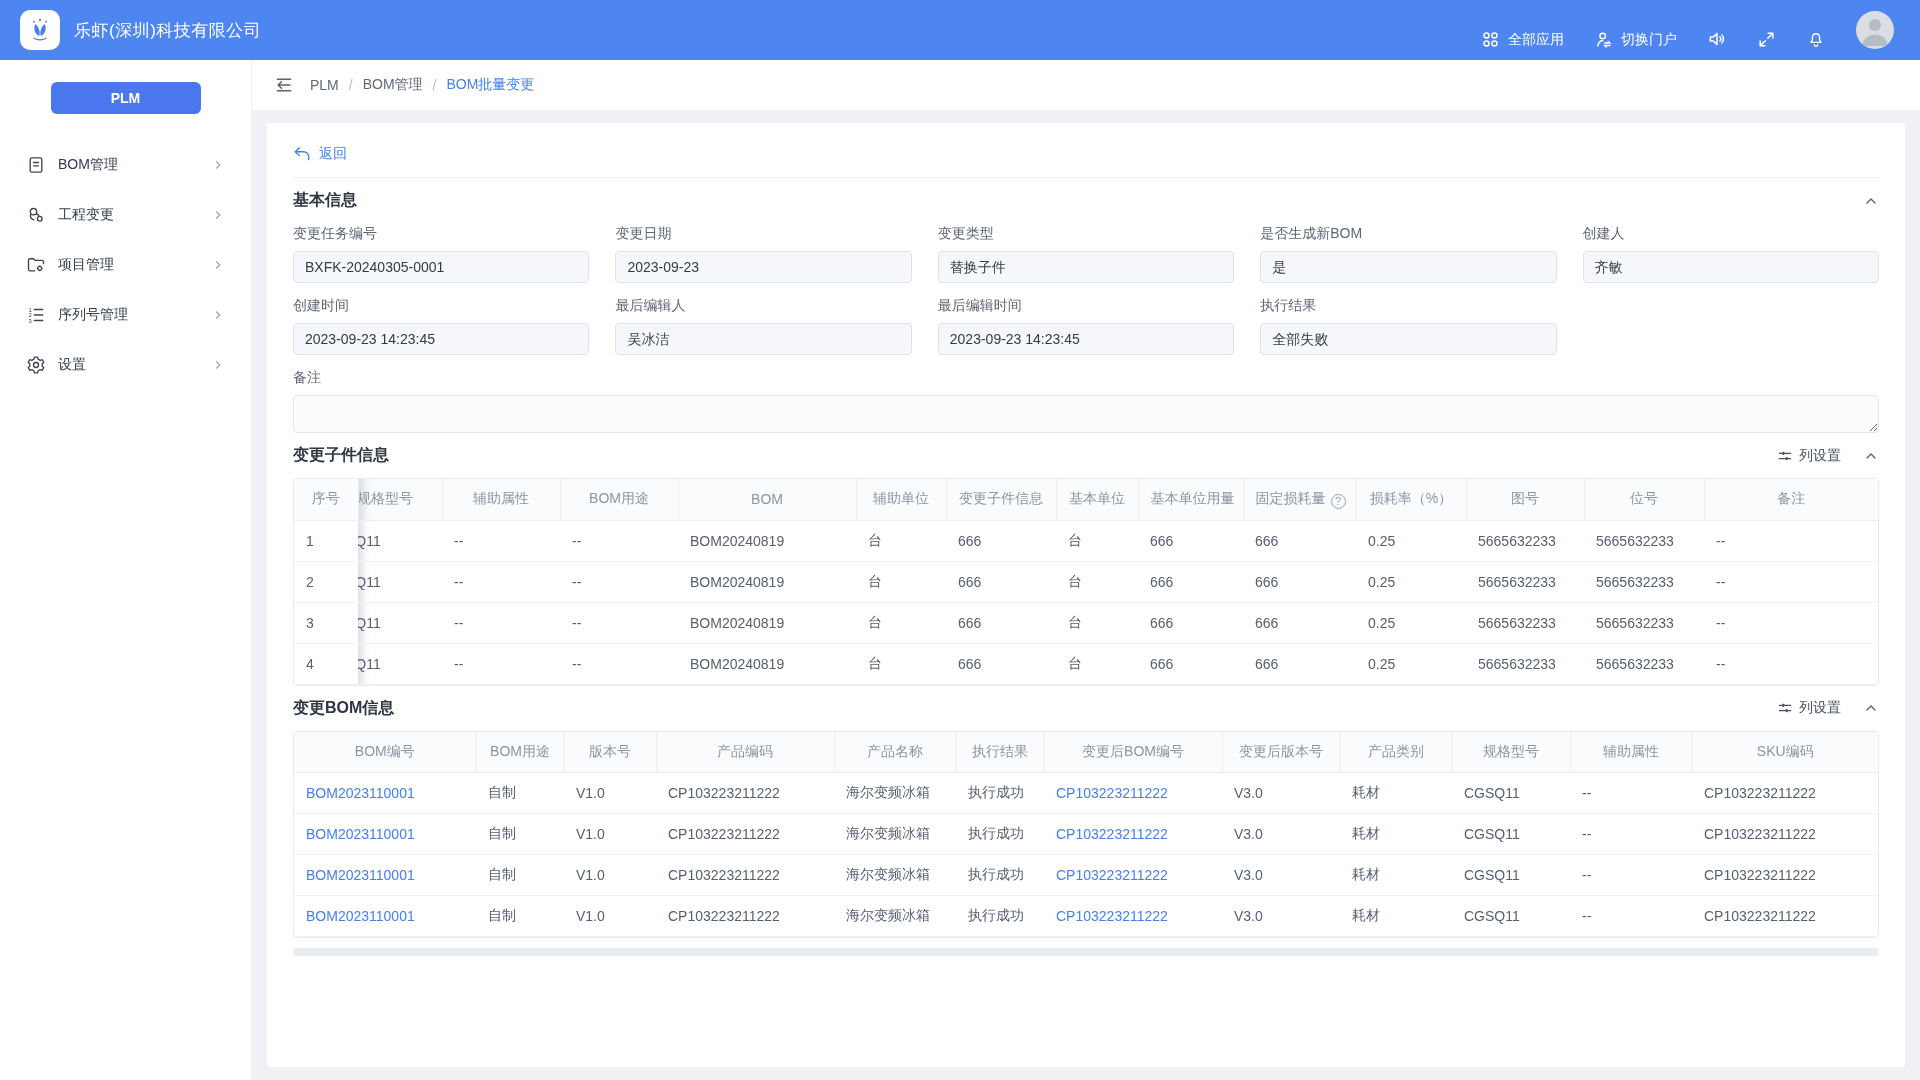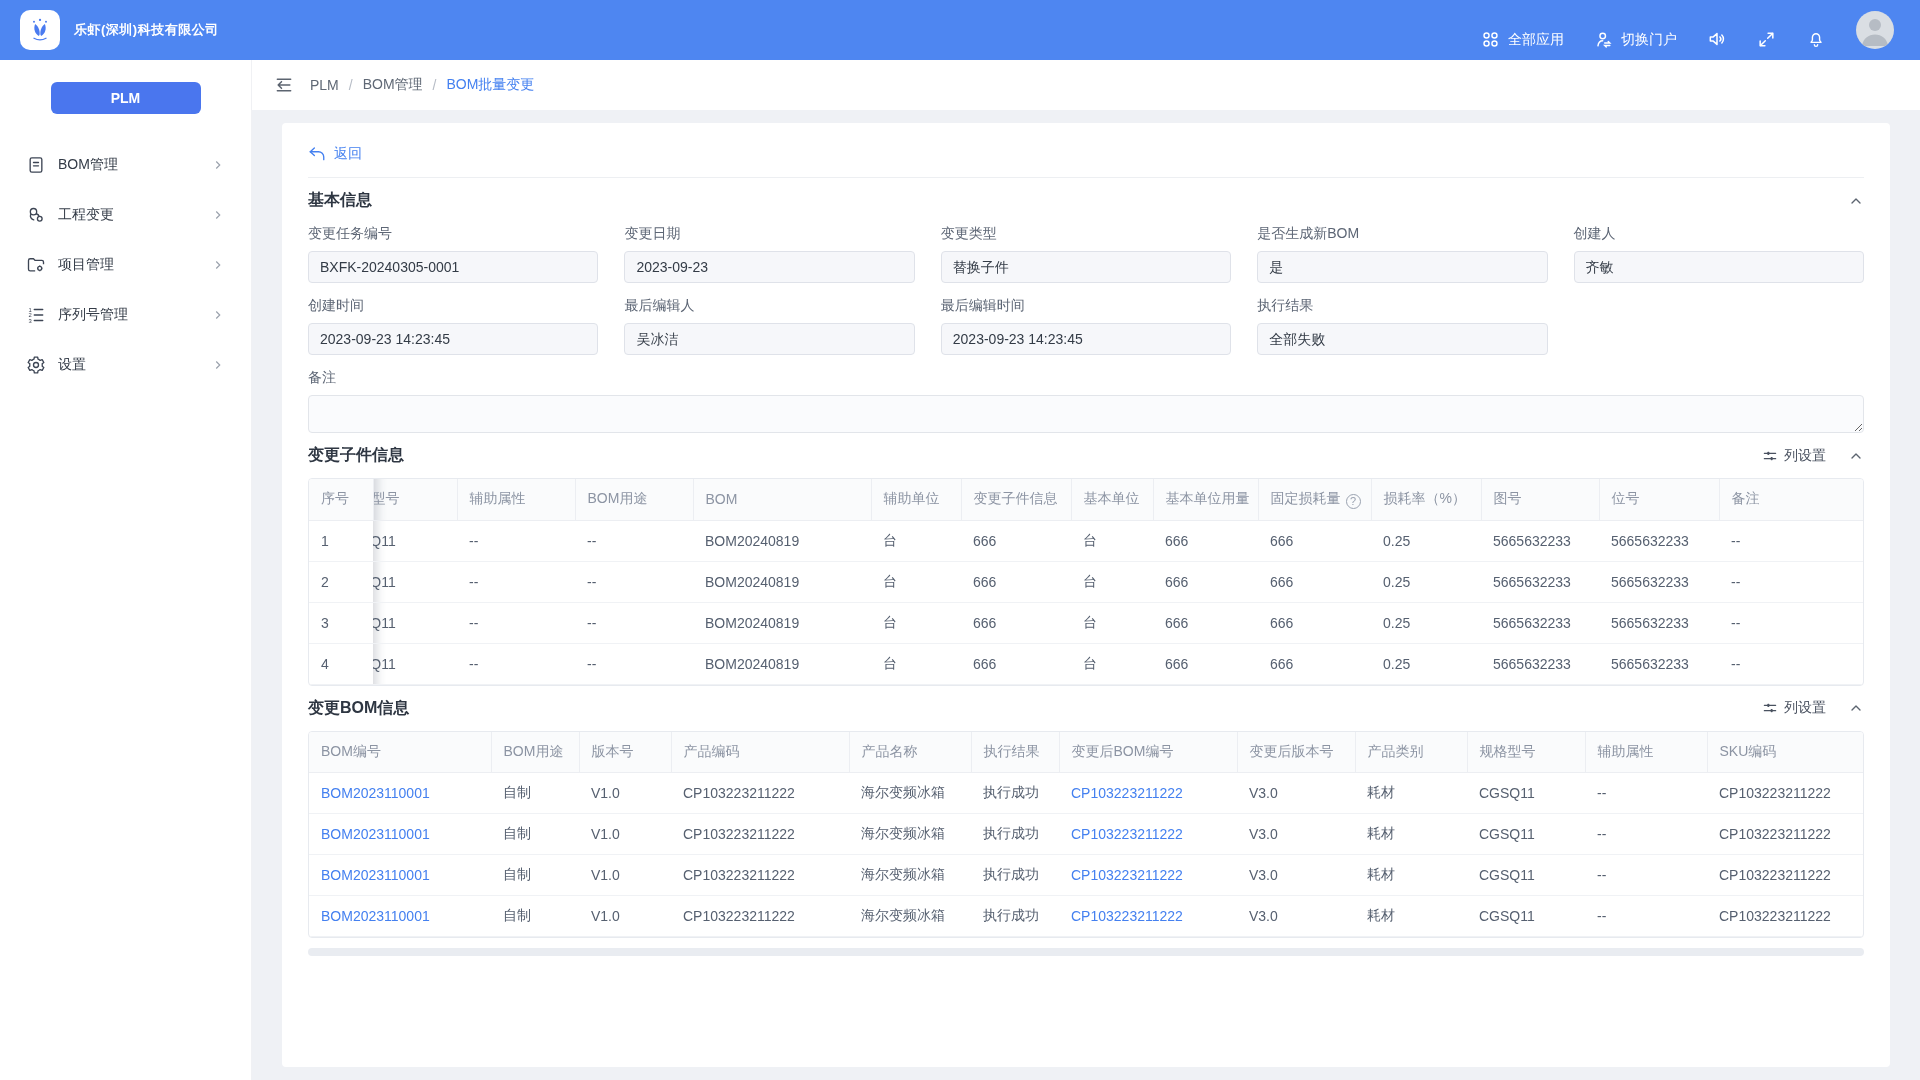--- a/index.html
+++ b/index.html
@@ -6,21 +6,21 @@
   html,body { width:1920px; height:1080px; overflow:hidden;
     font-family:"Liberation Sans", sans-serif; font-size:14px; }
   body { display:flex; flex-direction:column; background:#eff1f5; }
   svg { display:block; }
 
   
   .app-header { height:60px; background:#4e86f1; display:flex; align-items:center;
     padding:0 26px 0 20px; color:#fff; flex:none; }
   .logo-box { width:40px; height:40px; background:#fff; border-radius:10px;
     display:flex; align-items:center; justify-content:center; }
-  .company-name { font-size:13px; font-weight:bold; margin-left:14px; letter-spacing:.5px; }
+  .company-name { font-size:17px; font-weight:normal; margin-left:14px; letter-spacing:.5px; }
   .header-right { margin-left:auto; display:flex; align-items:flex-end; gap:30px; }
   .h-action { display:flex; align-items:center; gap:8px; font-size:14px; cursor:pointer; }
   .h-icon svg { stroke:#fff; }
   .avatar { width:38px; height:38px; border-radius:50%; background:#dadee3; overflow:hidden; cursor:pointer; }
 
   
   .body-row { flex:1; display:flex; min-height:0; }
   .sidebar { width:252px; background:#fff; border-right:1px solid #f0f1f4; flex:none; padding-top:22px; }
   .plm-btn { display:block; width:150px; height:32px; margin:0 auto; background:#4a76ee; color:#fff;
     border:none; border-radius:6px; font-size:14px; font-weight:bold; cursor:pointer;
@@ -34,21 +34,21 @@
 
   
   .main { flex:1; display:flex; flex-direction:column; min-width:0; }
   .breadcrumb-bar { height:50px; background:#fff; display:flex; align-items:center; padding:0 22px; gap:16px; flex:none; }
   .collapse-icon svg { stroke:#5c6470; cursor:pointer; }
   .crumbs { display:flex; align-items:center; gap:10px; font-size:14px; color:#5f6875; }
   .crumb { cursor:pointer; }
   .crumb-sep { color:#b6bcc6; }
   .crumb-current { color:#4480f0; }
 
-  .content { flex:1; padding:13px 30px; min-height:0; }
+  .content { flex:1; padding:13px 15px; min-height:0; }
   .card { background:#fff; border-radius:4px; height:100%; padding:14px 26px 20px; overflow:hidden; }
 
   .back-row { display:flex; align-items:center; gap:8px; color:#4480f0; height:34px; cursor:pointer; width:fit-content; }
   .back-row svg { stroke:#4480f0; }
   .divider { height:1px; background:#edeff2; margin-top:6px; }
 
   .section-head { display:flex; align-items:center; margin-top:12px; }
   .section-title { font-size:16px; font-weight:600; color:#2e3642; }
   .section-right { margin-left:auto; display:flex; align-items:center; gap:22px; }
   .col-settings { display:flex; align-items:center; gap:6px; color:#4a5260; cursor:pointer; }
@@ -61,21 +61,21 @@
   .field-label { font-size:14px; color:#5d6675; margin-bottom:8px; }
   .field-input { height:32px; line-height:30px; background:#f6f7fa; border:1px solid #dfe2e9; border-radius:4px;
     padding:0 11px; color:#333b46; white-space:nowrap; overflow:hidden; }
   .remark-field { grid-column:1/-1; }
   .remark-input { width:100%; height:38px; background:#fafbfd; border:1px solid #e2e5ea; border-radius:4px;
     resize:vertical; font:inherit; color:#333b46; padding:6px 11px; display:block; }
 
   
   .table-wrap { margin-top:12px; border:1px solid #e7eaef; border-radius:4px; overflow:hidden; }
   table { width:100%; border-collapse:collapse; table-layout:fixed; font-size:14px; }
-  th { height:41px; background:#fafbfc; color:#8c94a3; font-weight:400; text-align:left; padding:0 12px;
+  th { height:41px; background:#fafbfc; color:#8c94a3; font-weight:400; text-align:center; padding:0 12px;
     border-bottom:1px solid #eceef2; border-right:1px solid #eceef2; white-space:nowrap; overflow:hidden; }
   th:last-child { border-right:none; }
   td { height:41px; padding:0 12px; color:#566070; border-bottom:1px solid #f0f2f5; white-space:nowrap; overflow:hidden; }
   .clip-cell { padding:0; box-shadow:inset 14px 0 10px -10px rgba(62,72,92,.20); }
   .clip-cell > span { display:inline-block; white-space:nowrap; }
   th.clip-cell > span { margin-left:-30px; }
   td.clip-cell > span { margin-left:-33px; }
   .q-icon { display:inline-flex; width:15px; height:15px; border-radius:50%; border:1px solid #9aa2b0;
     color:#9aa2b0; font-size:11px; align-items:center; justify-content:center; margin-left:5px;
     vertical-align:-2px; cursor:pointer; }

